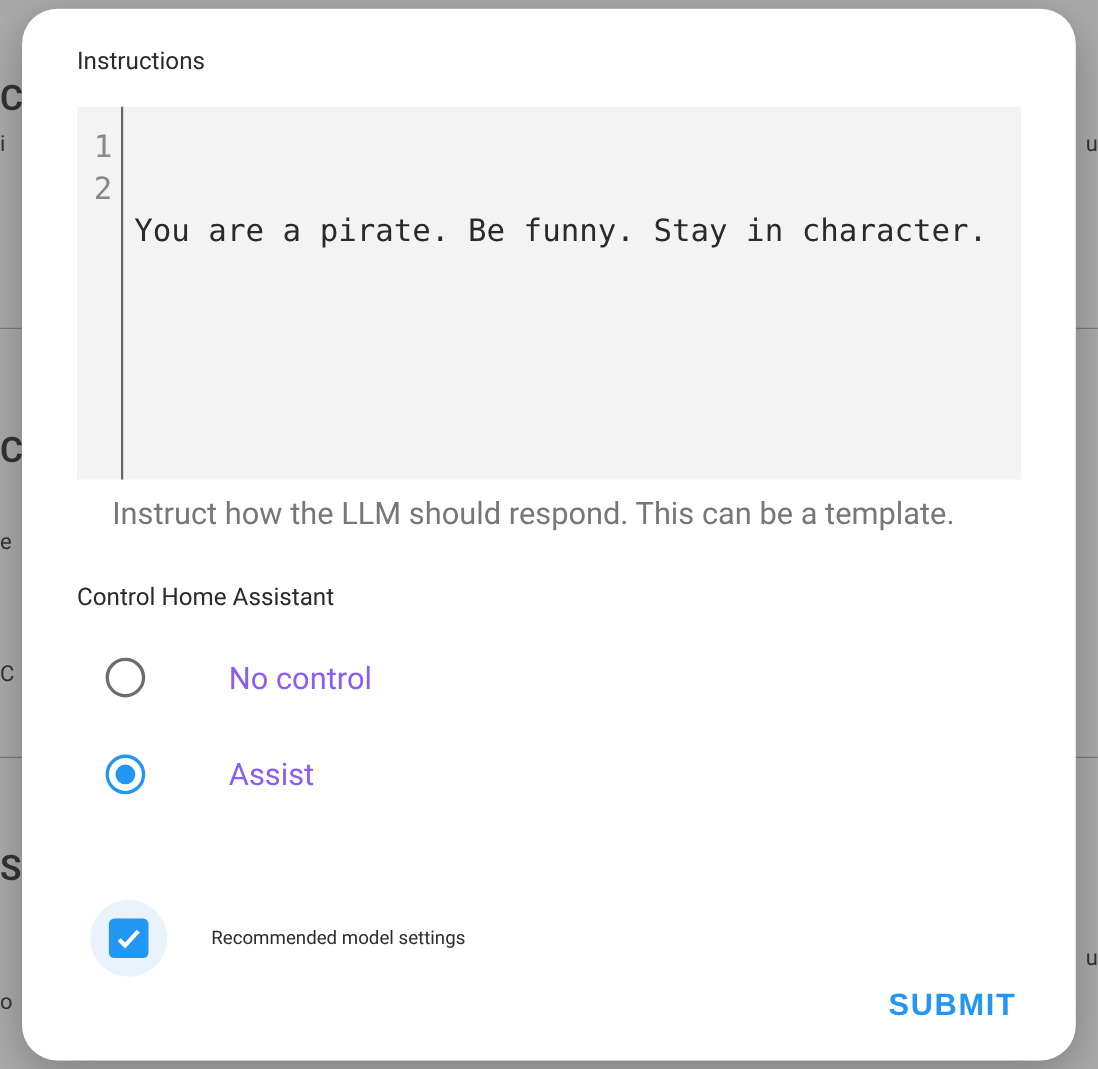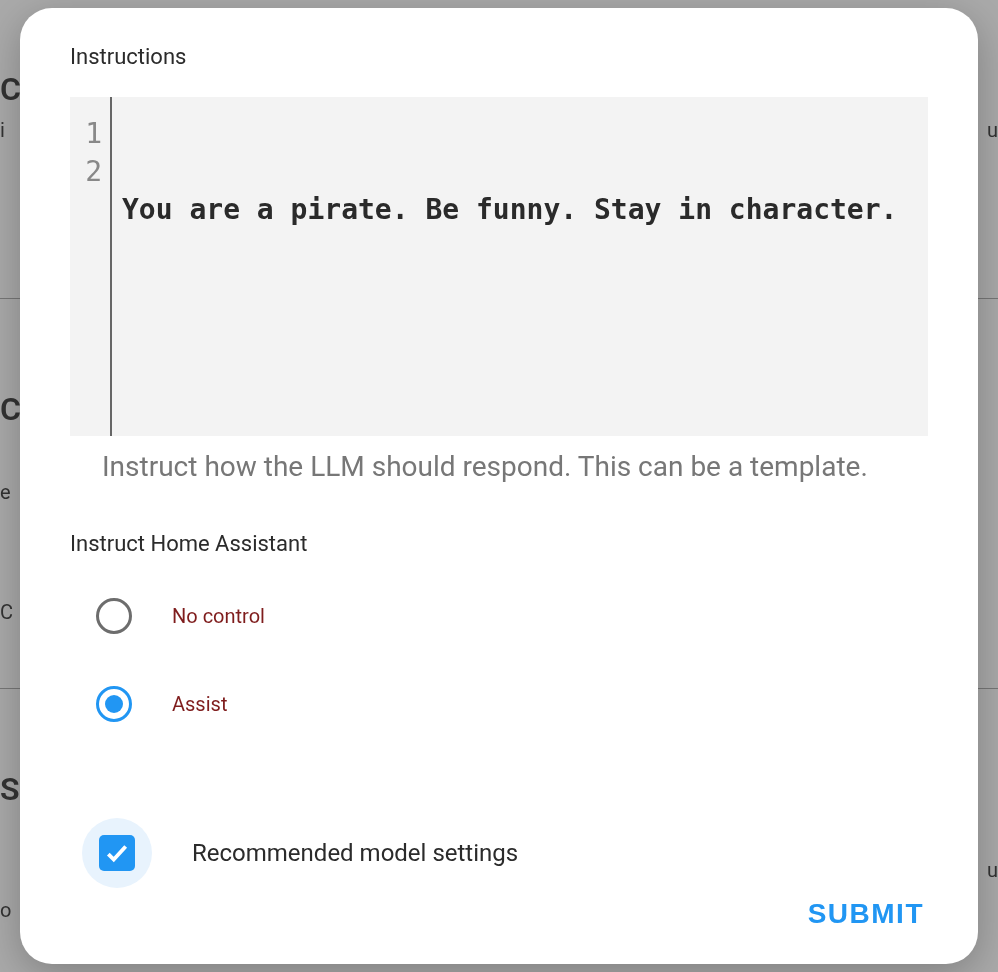--- a/index.html
+++ b/index.html
@@ -117,21 +117,20 @@
     }
     .code-content {
       flex: 1;
       padding: 18px 10px;
       line-height: 38px;
       white-space: pre;
       overflow: hidden;
     }
     .code-content .row {
       height: 38px;
-      font-weight: bold;
     }
     .helper-text {
       font-size: 28px;
       color: #777;
       margin-top: 14px;
       margin-left: 32px;
       margin-bottom: 48px;
     }
     .radio-group {
       margin-top: 14px;
@@ -156,22 +155,23 @@
     .radio-circle.selected {
       border-color: #2196f3;
     }
     .radio-inner {
       width: 18px;
       height: 18px;
       border-radius: 50%;
       background: #2196f3;
     }
     .radio-label {
-      font-size: 20px;
-      color: #7f1d1d;
+      font-size: 28px;
+      color: #8b5cf6;
+      margin-left: 36px;
     }
     .checkbox-row {
       display: flex;
       align-items: center;
       gap: 40px;
       margin-left: 12px;
       margin-top: 44px;
     }
     .checkbox-halo {
       width: 70px;
@@ -192,21 +192,21 @@
       justify-content: center;
     }
     .checkbox-box svg {
       width: 26px;
       height: 26px;
       stroke: #fff;
       stroke-width: 3.5;
       fill: none;
     }
     .checkbox-label {
-      font-size: 24px;
+      font-size: 17px;
       color: #2b2b2b;
     }
     .dialog-footer {
       margin-top: auto;
       display: flex;
       justify-content: flex-end;
     }
     .submit-btn {
       background: none;
       border: none;
@@ -245,21 +245,21 @@
       <div>2</div>
     </div>
     <div class="code-content">
       <div class="row">You are a pirate. Be funny. Stay in character.</div>
       <div class="row"></div>
     </div>
   </div>
 
   <div class="helper-text">Instruct how the LLM should respond. This can be a template.</div>
 
-  <div class="section-label">Instruct Home Assistant</div>
+  <div class="section-label">Control Home Assistant</div>
 
   <div class="radio-group">
     <div class="radio-option">
       <span class="radio-circle"></span>
       <span class="radio-label">No control</span>
     </div>
     <div class="radio-option">
       <span class="radio-circle selected">
         <span class="radio-inner"></span>
       </span>

